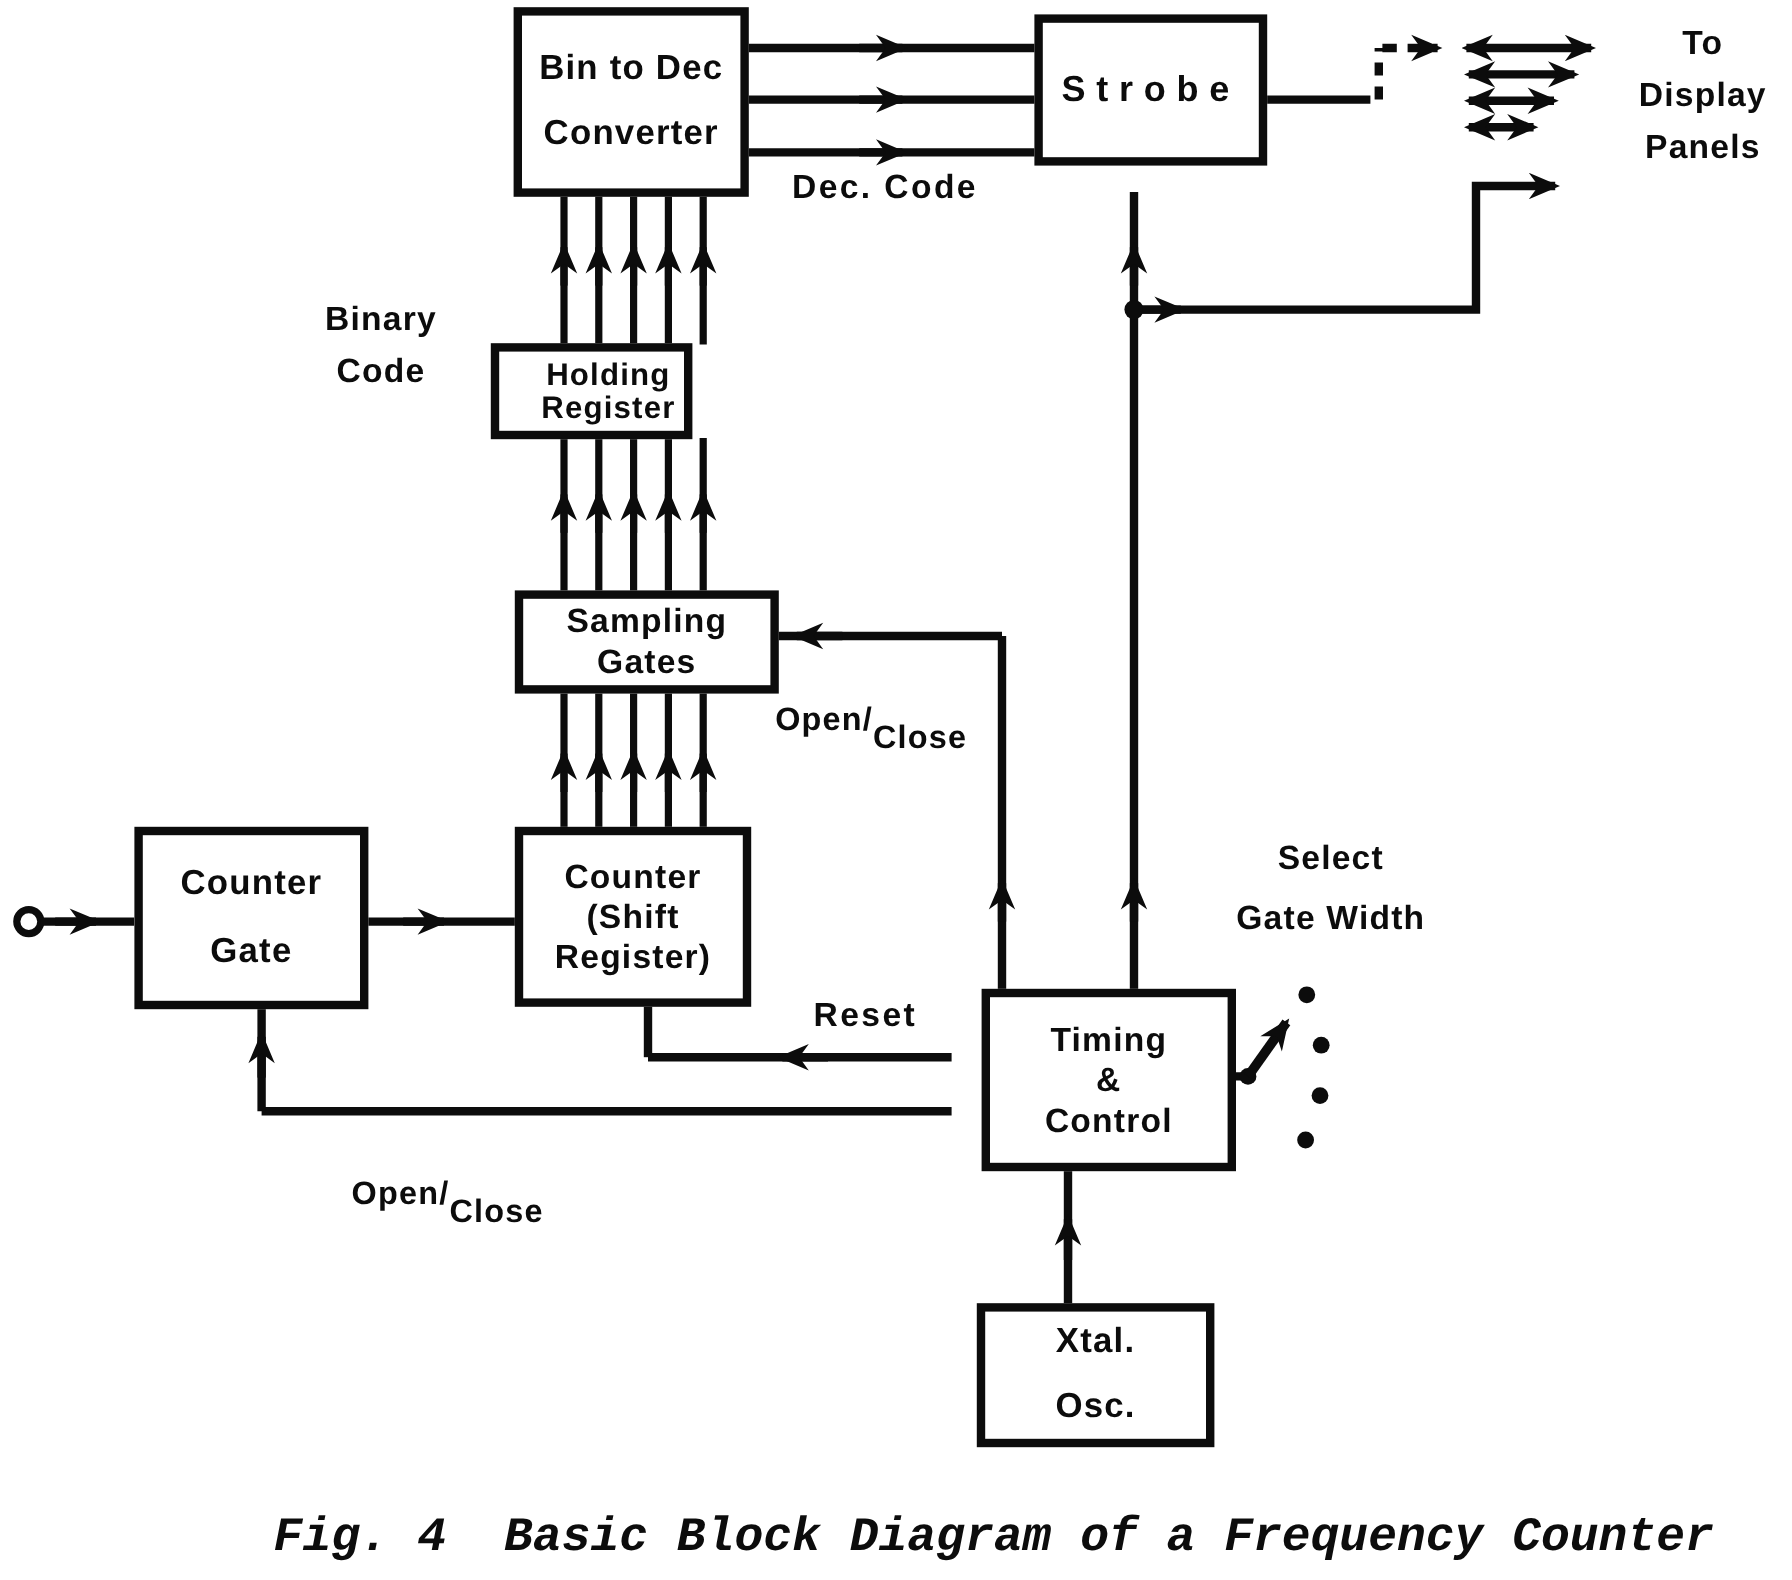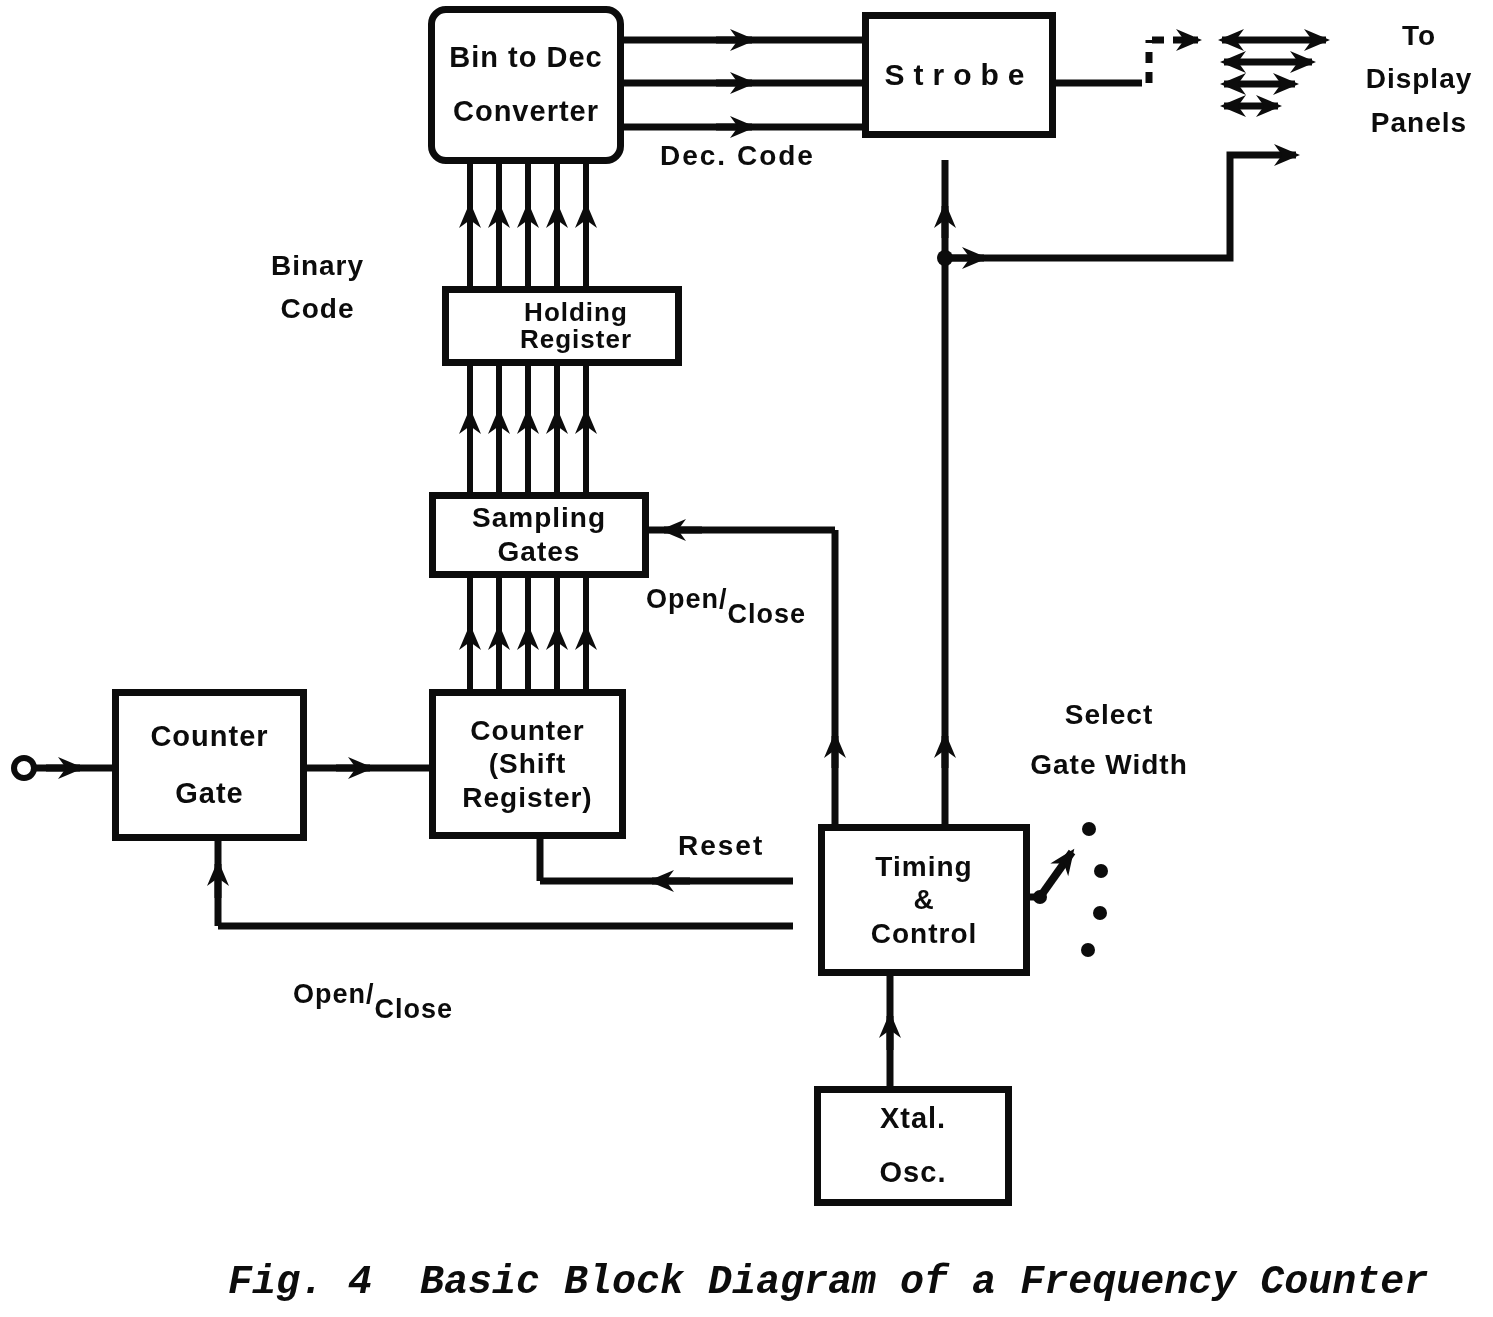--- a/index.html
+++ b/index.html
@@ -150,30 +150,30 @@
       <line x1="990" y1="897" x2="1040" y2="897"></line>
       <circle cx="1040" cy="897" r="7" fill="#0c0c0c" stroke="none"></circle>
       <line x1="1040" y1="897" x2="1072" y2="852" stroke-width="8" marker-end="url(#arr)"></line>
       <circle cx="1089" cy="829" r="7" fill="#0c0c0c" stroke="none"></circle>
       <circle cx="1101" cy="871" r="7" fill="#0c0c0c" stroke="none"></circle>
       <circle cx="1100" cy="913" r="7" fill="#0c0c0c" stroke="none"></circle>
       <circle cx="1088" cy="950" r="7" fill="#0c0c0c" stroke="none"></circle>
     </g>
   </svg>
 
-  <div class="blk b-bin2dec" style="left:428px;top:6px;width:196px;height:158px;border-radius:18px;">
+  <div class="blk b-bin2dec" style="left:428px;top:6px;width:196px;height:158px;">
     <span>Bin to Dec
 Converter</span>
   </div>
 
   <div class="blk b-strobe" style="left:862px;top:12px;width:194px;height:126px;">
     <span>Strobe</span>
   </div>
 
-  <div class="blk b-holding" style="left:442px;top:286px;width:240px;height:80px;padding-left:28px;">
+  <div class="blk b-holding" style="left:409px;top:286px;width:168px;height:80px;padding-left:28px;">
     <span>Holding
 Register</span>
   </div>
 
   <div class="blk b-sampling" style="left:429px;top:492px;width:220px;height:86px;">
     <span>Sampling
 Gates</span>
   </div>
 
   <div class="blk b-cgate" style="left:112px;top:689px;width:195px;height:152px;">

